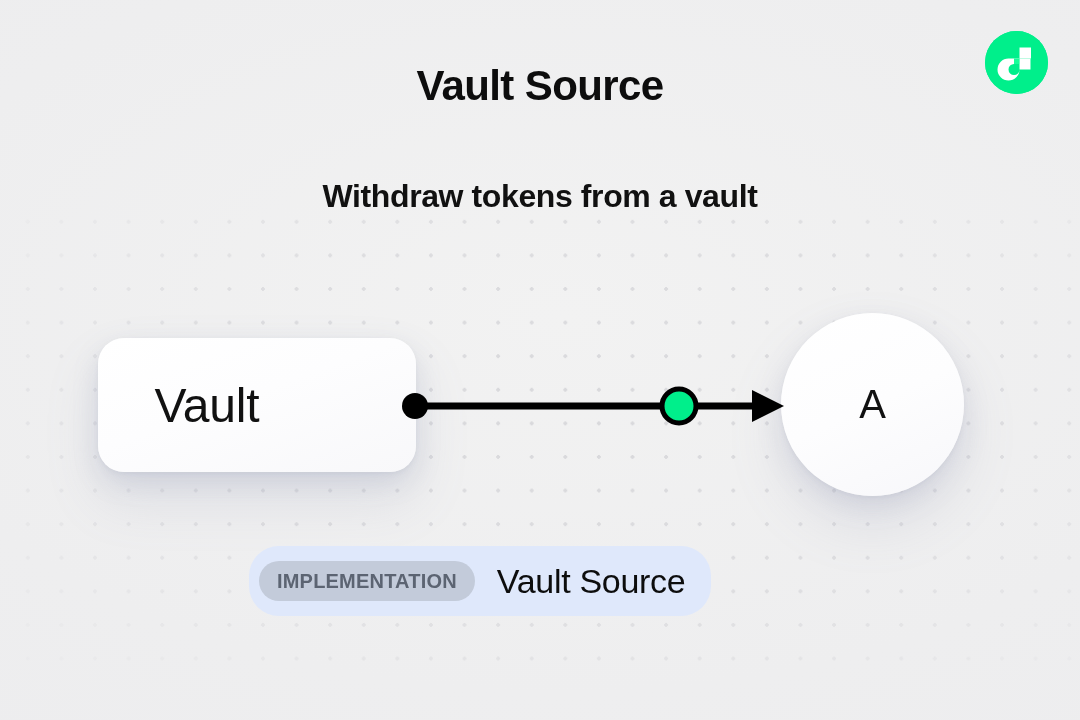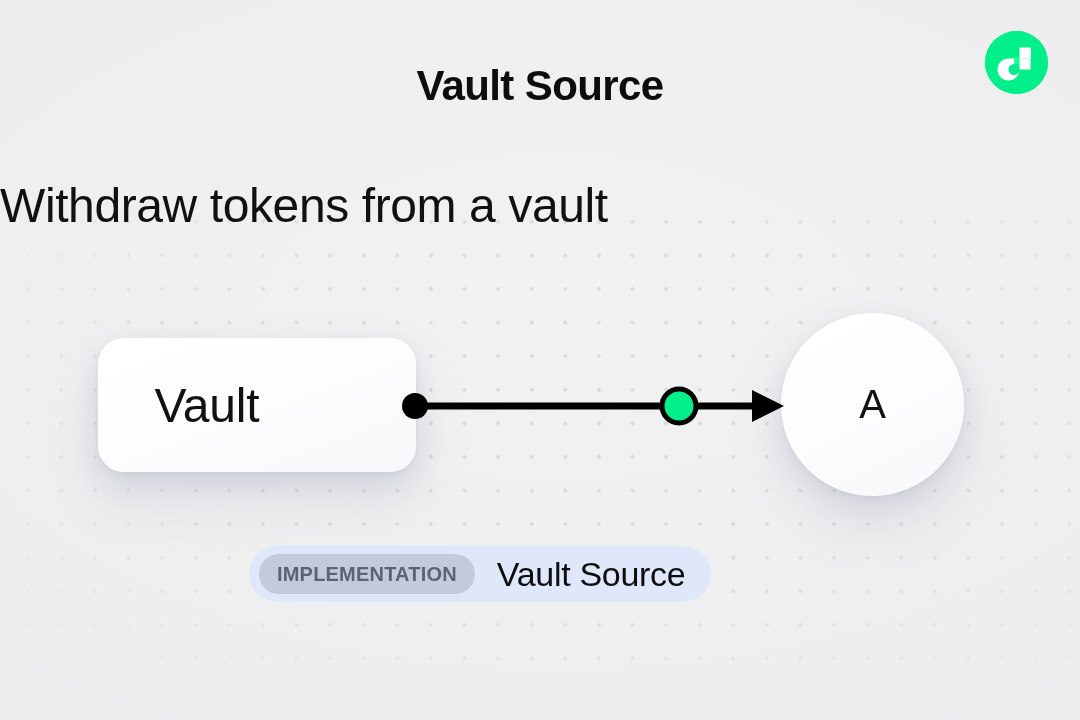--- a/index.html
+++ b/index.html
@@ -61,23 +61,23 @@
     font-size: 42px;
     font-weight: 700;
     letter-spacing: -0.6px;
     color: #0d0d0d;
   }
 
   .subtitle {
     position: absolute;
     left: 0; top: 178px;
     width: 1080px;
-    text-align: left;
-    font-size: 48px;
-    font-weight: 400;
+    text-align: center;
+    font-size: 32px;
+    font-weight: 700;
     letter-spacing: -0.4px;
     color: #111111;
   }
 
   
   .node-vault {
     position: absolute;
     left: 98px; top: 338px;
     width: 318px; height: 134px;
     border-radius: 26px;
@@ -122,21 +122,21 @@
     position: absolute;
     left: 0; top: 0;
     width: 1080px; height: 720px;
     pointer-events: none;
   }
 
   
   .impl-chip {
     position: absolute;
     left: 249px; top: 546px;
-    height: 56px;
+    height: 70px;
     display: flex;
     align-items: center;
     gap: 22px;
     padding: 0 26px 0 10px;
     border-radius: 30px;
     background: #dfe8fb;
     justify-content: space-between;
   }
   .impl-tag {
     display: inline-flex;

